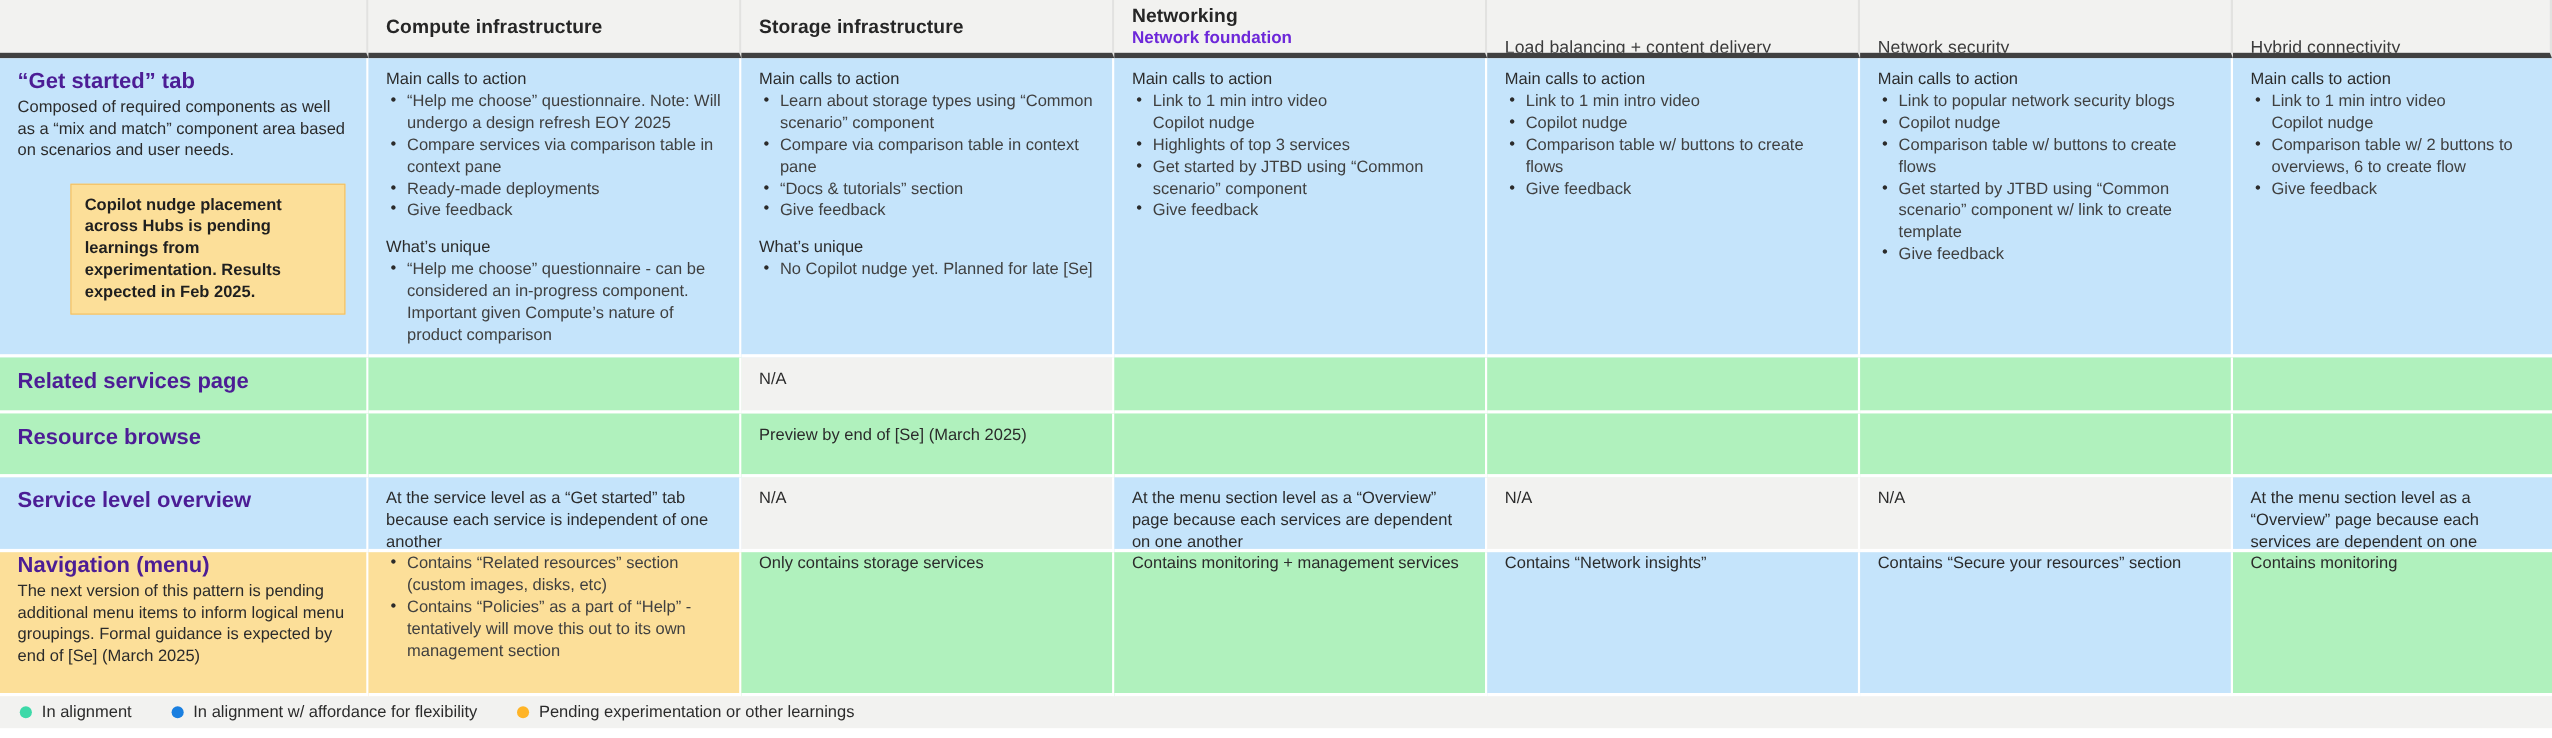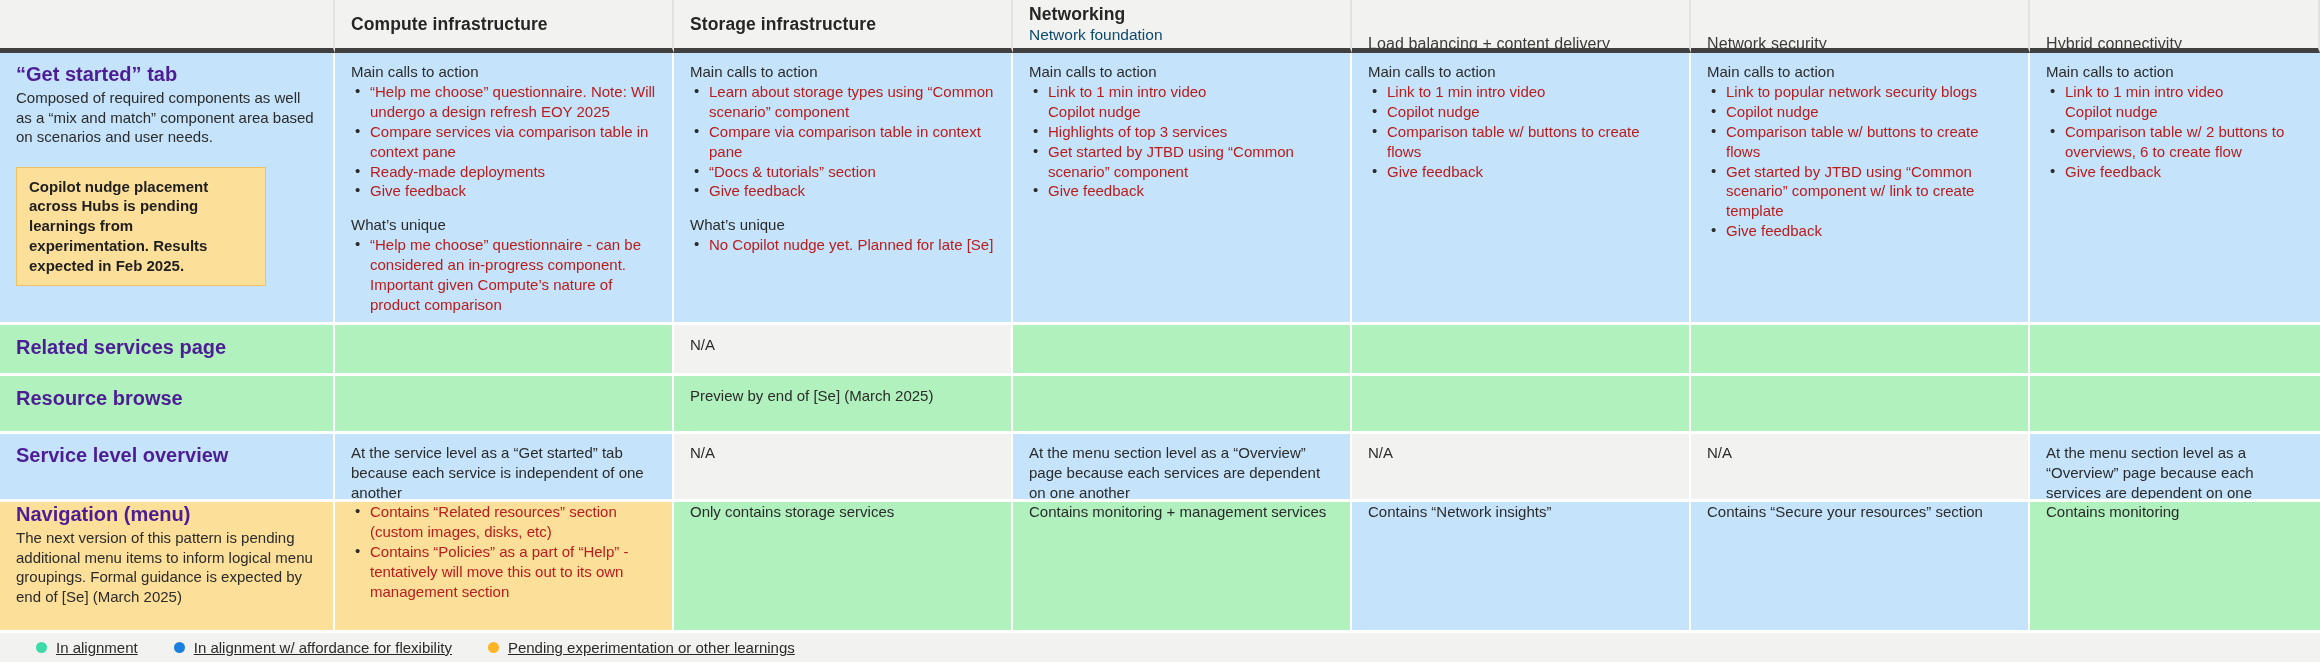--- a/index.html
+++ b/index.html
@@ -47,21 +47,21 @@
     padding:6px 14px 6px 16px;
     display:flex;flex-direction:column;justify-content:center;
   }
   .headrow .cell.blank{border-right:2px solid #e2e2e0;}
   .head-title{
     font-size:17.5px;font-weight:bold;color:#262626;
     letter-spacing:.1px;line-height:1.18;
   }
   .head-title.plain{font-weight:normal;font-size:16px;color:#3b3b3b;margin-top:40px;}
   .head-sub{
-    font-size:15.5px;font-weight:normal;color:#0c4a6e;
+    font-size:15.5px;font-weight:bold;color:#6d28d9;
     line-height:1.2;margin-top:1px;
   }
 
   
   .bg-blue{background:#c5e4fb;}
   .bg-green{background:#b0f1bd;}
   .bg-yellow{background:#fcdf99;}
   .bg-grey{background:#f2f2f0;}
 
   
@@ -72,58 +72,59 @@
     font-size:15px;font-weight:normal;color:#2b2b2b;line-height:1.3;
     margin-top:1px;
   }
 
   
   .ctext{font-size:15px;line-height:1.32;color:#2b2b2b;}
   .sec-head{font-size:15px;color:#2b2b2b;line-height:1.32;}
   ul.bul{margin:0;padding:0;list-style:none;}
   ul.bul li{
     position:relative;padding-left:19px;
-    font-size:15px;line-height:1.33;color:#b91c1c;margin:0;
+    font-size:15px;line-height:1.33;color:#404040;margin:0;
   }
   ul.bul li::before{
     content:"\2022";position:absolute;left:4px;top:-1px;
     font-size:15px;color:#2b2b2b;
   }
   .gap{height:14px;}
 
   
   .note{
     background:#fcdf99;
     color:#1f1f1f;
     font-size:15px;font-weight:bold;line-height:1.32;
     padding:9px 12px 10px 12px;
     width:250px;box-sizing:border-box;
     margin-top:20px;
     border:1px solid #f2bf62;
+    margin-left:48px;
   }
 
   
   .r-get{height:272px;}
   .r-rel{height:51px;}
   .r-res{height:58px;}
   .r-svc{height:68px;}
   .r-nav{height:131px;}
 
   .r-get .cell,.r-rel .cell,.r-res .cell,.r-svc .cell,.r-nav .cell{
     display:block;
   }
   .r-rel .cell,.r-res .cell{padding-top:10px;}
   .r-svc .cell{padding-top:9px;}
   .r-nav .cell{padding-top:0;}
 
   
   .legend{
     height:29px;background:#f2f2f0;
     display:flex;align-items:center;
-    padding-left:36px;box-sizing:border-box;text-decoration:underline;
+    padding-left:18px;box-sizing:border-box;
   }
   .legend-item{display:flex;align-items:center;margin-right:36px;}
   .dot{
     width:11px;height:11px;border-radius:50%;
     margin-right:9px;flex:0 0 11px;
   }
   .legend-label{font-size:15px;color:#2b2b2b;}
 </style>
 </head>
 <body>

